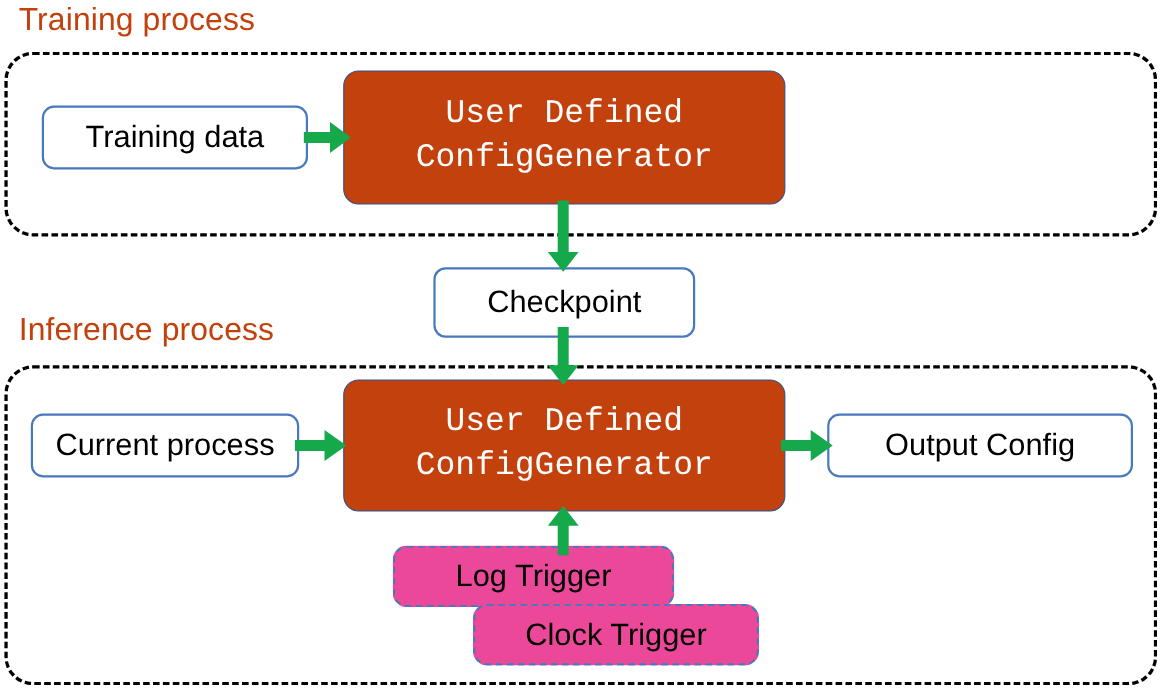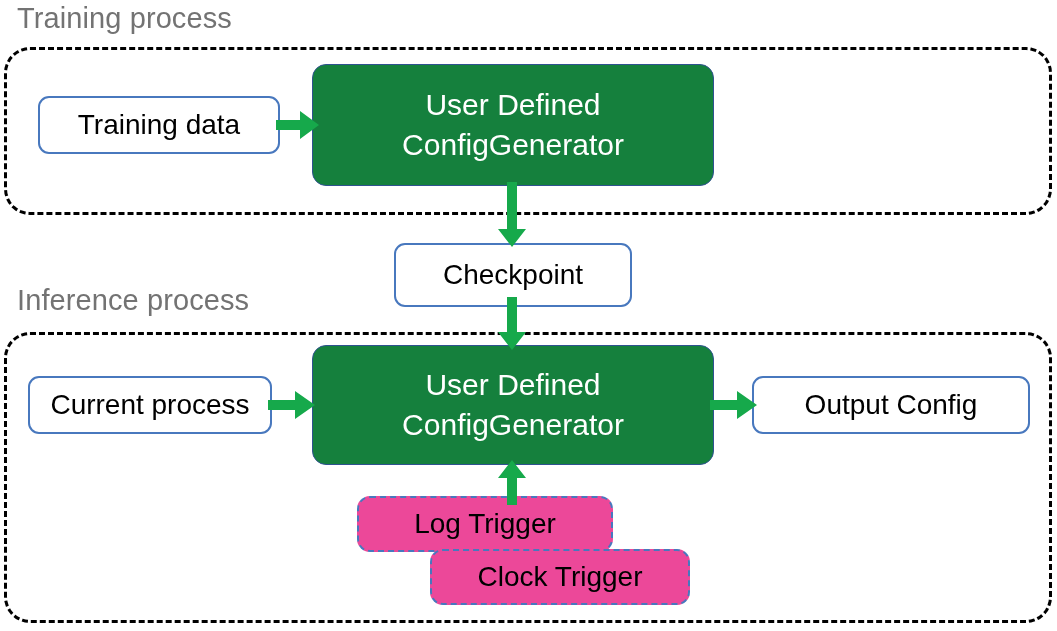--- a/index.html
+++ b/index.html
@@ -17,21 +17,21 @@
     height: 631px;
     background: #ffffff;
     overflow: hidden;
   }
 
   
   .section-title {
     position: absolute;
     font-size: 29px;
     line-height: 1;
-    color: #737373;
+    color: #c2410c;
     white-space: nowrap;
     letter-spacing: 0.1px;
   }
   #title-training  { left: 17px;  top: 4px; }
   #title-inference { left: 17px;  top: 286px; }
 
   
   .group-box {
     position: absolute;
     box-sizing: border-box;
@@ -54,31 +54,32 @@
     justify-content: center;
     color: #000000;
     font-size: 28px;
     white-space: nowrap;
   }
 
   
   .node-blue {
     position: absolute;
     box-sizing: border-box;
-    background: #15803d;
+    background: #c2410c;
     border: 1.5px solid #2F528F;
     border-radius: 14px;
     display: flex;
     flex-direction: column;
     align-items: center;
     justify-content: center;
     color: #ffffff;
     font-size: 30px;
     line-height: 1.33;
     white-space: nowrap;
+    font-family: Liberation Mono, monospace;
   }
 
   
   .node-trigger {
     position: absolute;
     box-sizing: border-box;
     background: #ec4899;
     border: 2.4px dashed #4878BE;
     border-radius: 13px;
     display: flex;

